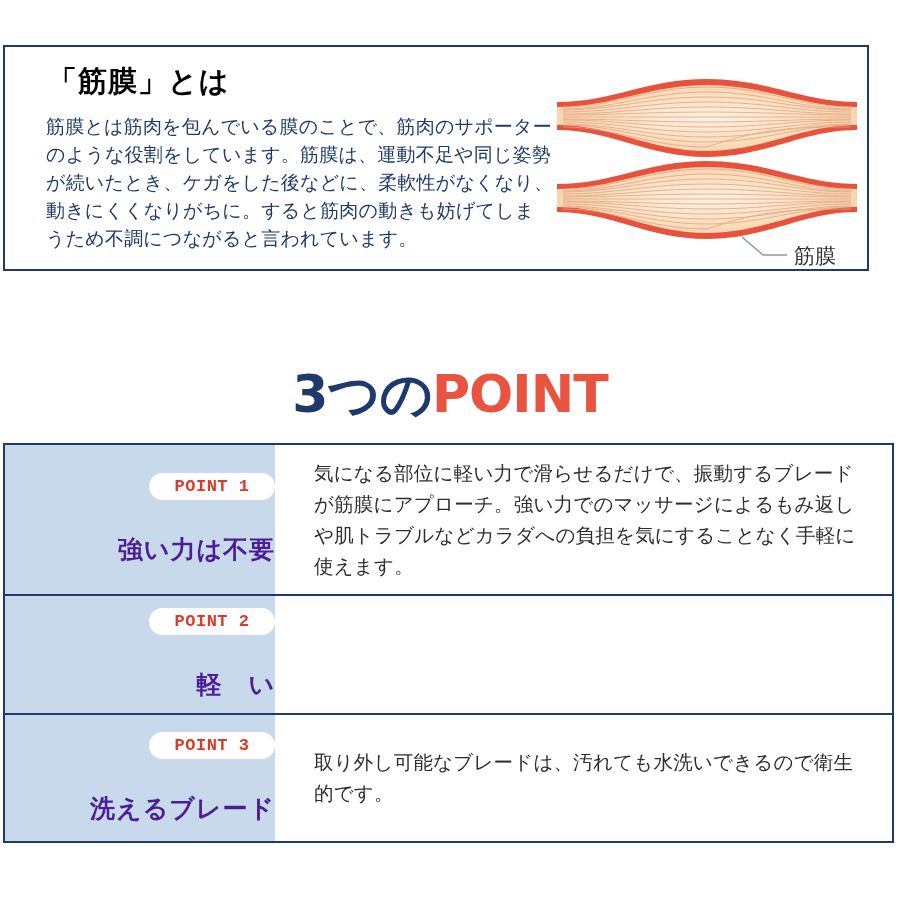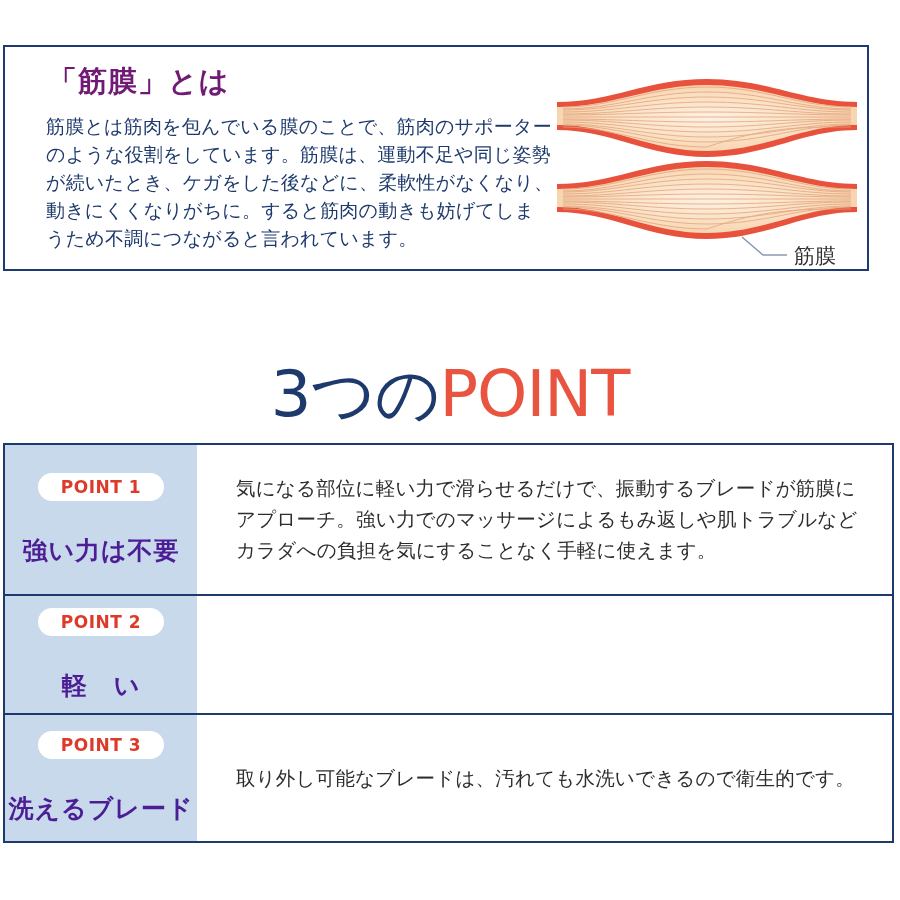--- a/index.html
+++ b/index.html
@@ -16,21 +16,21 @@
     width:866px;height:226px;
     border:2px solid #1e3a6c;
     background:#ffffff;
     box-sizing:border-box;
   }
   .about-title{
     margin:0;
     padding:15px 0 0 43px;
     font-size:29px;
     font-weight:bold;
-    color:#701a75;
+    color:#000000;
     letter-spacing:1px;
   }
   .about-body{
     margin:10px 0 0 0;
     padding-left:41px;
     width:508px;
     font-size:19px;
     line-height:28px;
     color:#1e3a6c;
     letter-spacing:0.2px;
@@ -38,48 +38,49 @@
   .muscle-wrap{
     position:absolute;
     right:10px;top:30px;
     width:300px;height:200px;
   }
   
   .section-heading{
     position:absolute;left:0;top:352px;
     width:100%;
     text-align:center;
-    font-size:64px;
-    font-weight:normal;
+    font-size:52px;
+    font-weight:bold;
     letter-spacing:-1px;
     line-height:84px;
     margin:0;
   }
   .heading-prefix{color:#1e3a6c;}
   .heading-accent{color:#e85440;}
   
   .points-table{
     position:absolute;left:3px;top:443px;
     width:891px;height:400px;
     border:2px solid #1e3a6c;
     box-sizing:border-box;
     display:flex;flex-direction:column;
   }
   .point-row{display:flex;box-sizing:border-box;}
   .point-row + .point-row{border-top:2px solid #1e3a6c;}
   .row-1{height:149px;}
   .row-2{height:119px;gap:44px;}
   .row-3{flex:1;}
   .point-left{
-    width:192px;
+    width:270px;
     background:#c7d9eb;
     display:flex;flex-direction:column;
-    align-items:center;justify-content:center;
+    align-items:flex-end;justify-content:center;
     gap:7px;
     flex-shrink:0;
+    font-family:Liberation Mono, monospace;
   }
   .point-badge{
     background:#ffffff;
     color:#dd3a2a;
     font-weight:bold;
     font-size:17px;
     letter-spacing:0.5px;
     padding:4px 0;
     width:126px;
     text-align:center;

